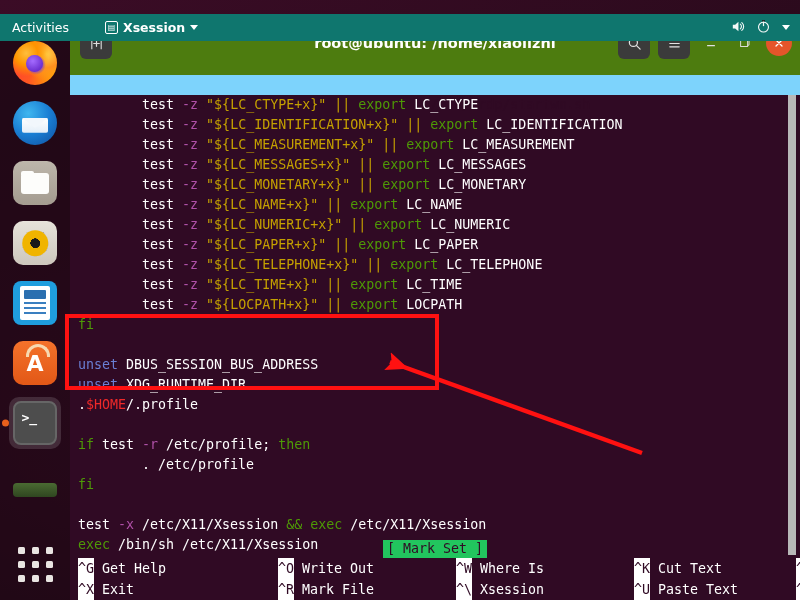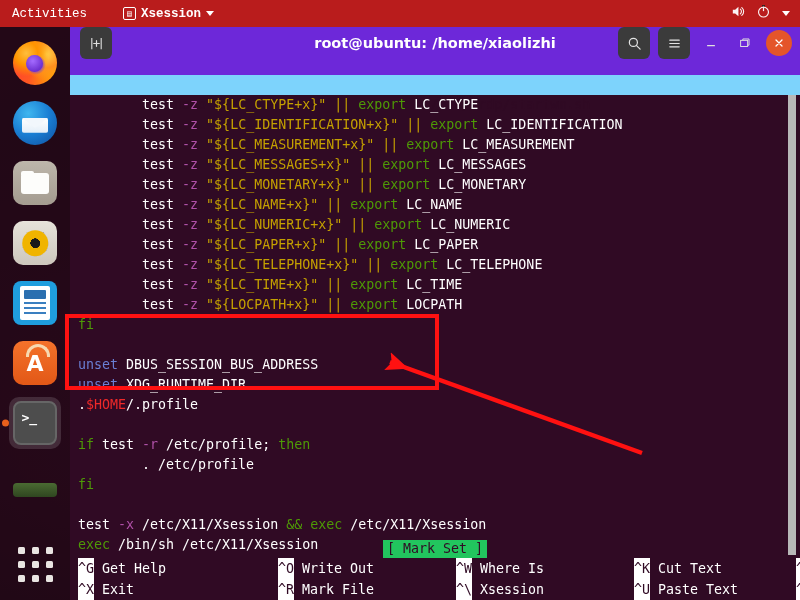--- a/index.html
+++ b/index.html
@@ -13,24 +13,24 @@
   
   #desktop {
     position:absolute; inset:0;
     background:
       radial-gradient(ellipse 700px 500px at 20% 70%, #4a1030 0%, rgba(74,16,48,0) 60%),
       linear-gradient(145deg,#3b0c26 0%,#2a0a1c 55%,#1f0714 100%);
   }
 
   
   #topbar {
-    position:absolute; top:0; left:0; width:800px; height:27px;
-    background:#b91c1c; color:#ffffff;
+    position:absolute; top:14px; left:0; width:800px; height:27px;
+    background:#0f766e; color:#ffffff;
     display:flex; align-items:center;
-    font-size:12.5px; z-index:40;font-family:Liberation Mono, monospace;
+    font-size:12.5px; z-index:40;
   }
   #topbar .activities { margin-left:12px; font-size:12.5px; }
   #topbar .app-menu {
     margin-left:36px; display:flex; align-items:center; gap:5px;
     font-size:12.5px; font-weight:bold;
   }
   .term-mini {
     width:13px;height:13px;border:1.4px solid #fff;border-radius:2px;
     display:inline-flex;align-items:center;justify-content:center;
     font-size:8px;line-height:1;font-weight:bold;
@@ -152,21 +152,21 @@
   
   .appgrid { display:grid;grid-template-columns:repeat(3,7px);gap:7px;margin-top:14px; }
   .appgrid i { width:7px;height:7px;background:#e9e5e2;border-radius:1.5px;display:block; }
 
   
   #termwin {
     position:absolute; left:70px; top:27px; width:730px; height:573px;
     z-index:20; display:flex; flex-direction:column;
   }
   #titlebar {
-    height:48px; background:#6d28d9; display:flex; align-items:center;
+    height:48px; background:#4d7c0f; display:flex; align-items:center;
     padding:0 8px 16px 10px; position:relative; flex:0 0 48px;
   }
   .tb-btn {
     width:32px;height:32px;border-radius:6px;background:#3b3b3b;
     display:flex;align-items:center;justify-content:center;color:#e6e6e6;
     font-size:14px;
   }
   .tb-title {
     position:absolute;left:0;right:0;text-align:center;color:#fff;
     font-size:14.5px;font-weight:bold;pointer-events:none;

